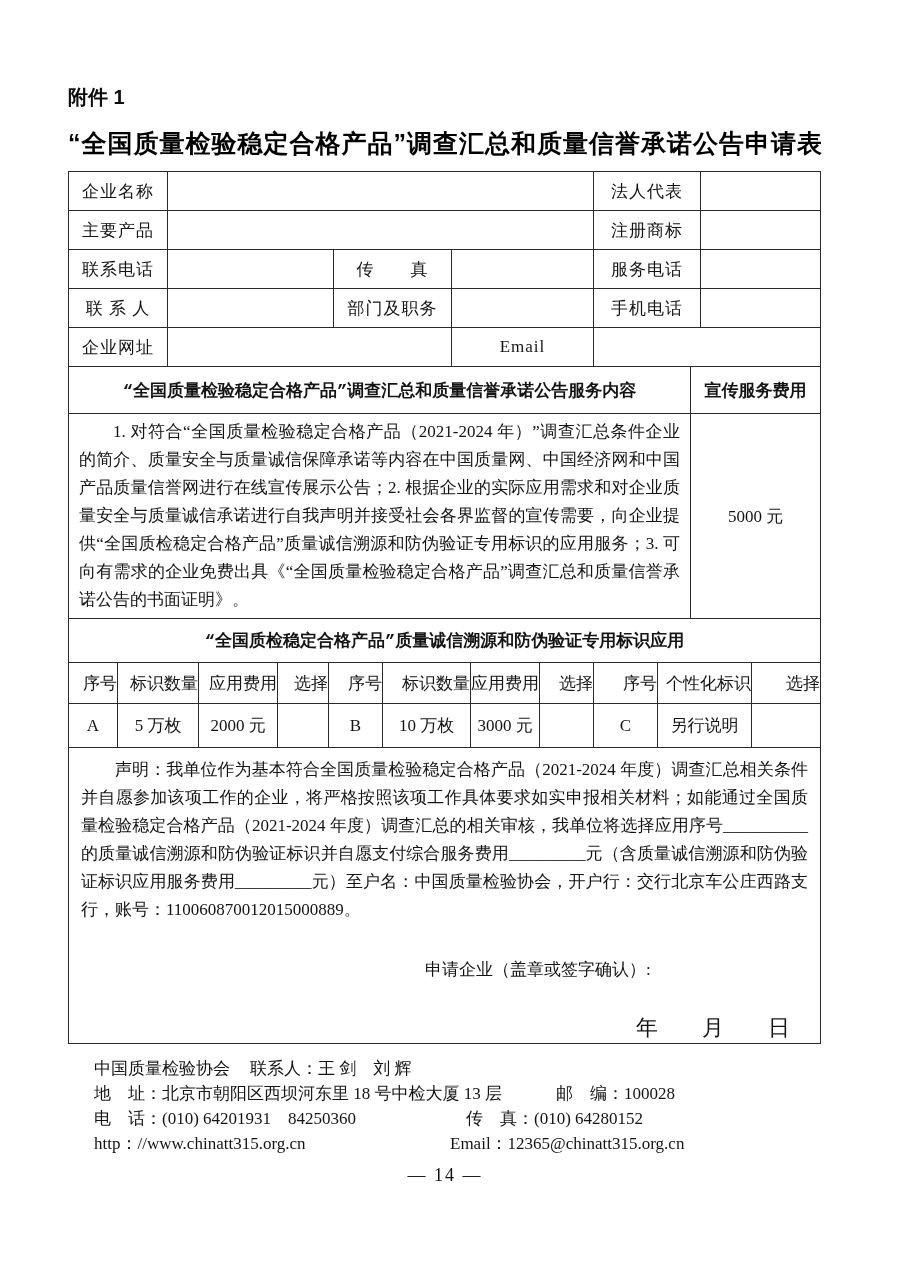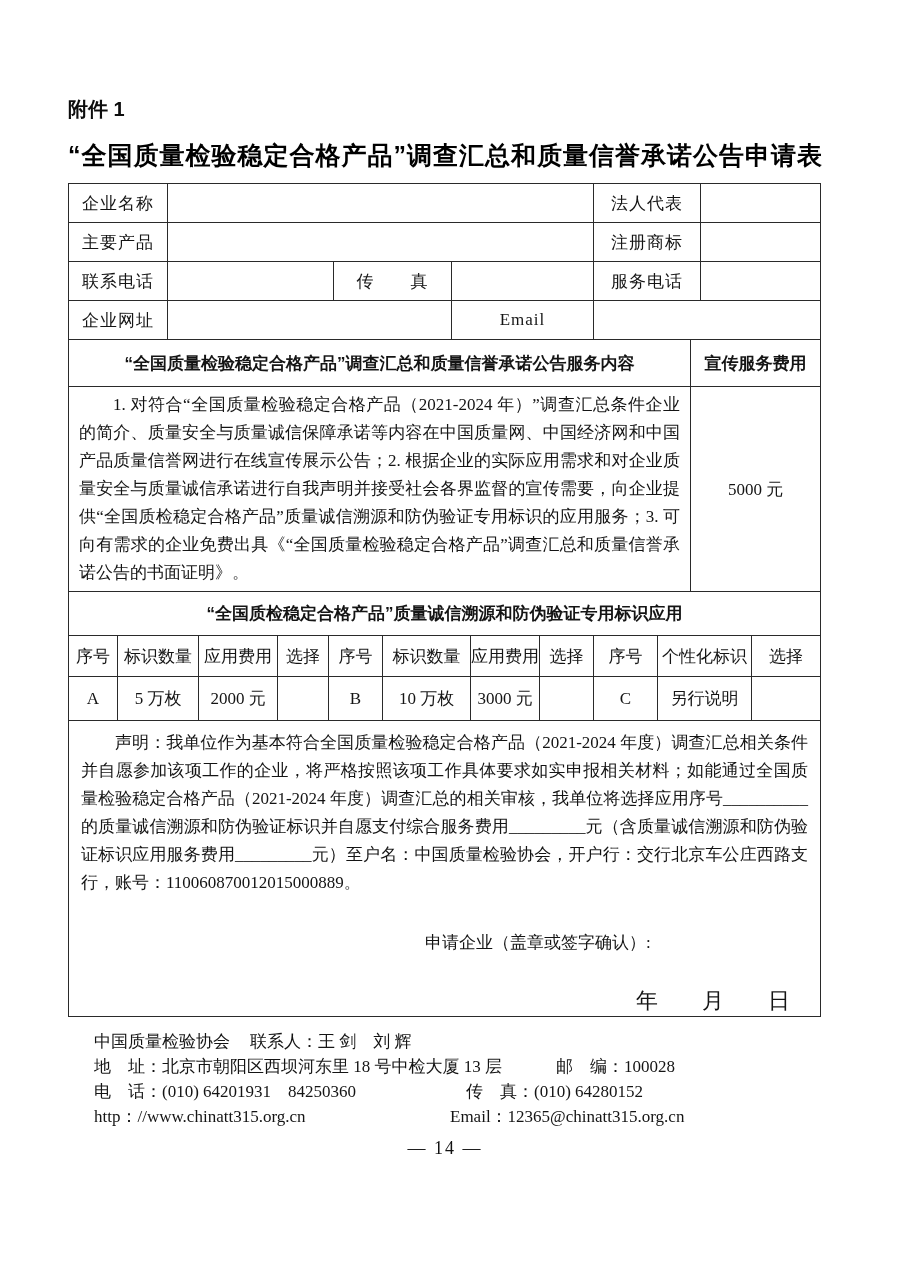--- a/index.html
+++ b/index.html
@@ -5,21 +5,21 @@
   html,body{margin:0;padding:0;background:#ffffff;}
   .page{
     position:relative;
     width:900px;height:1273px;
     background:#ffffff;
     font-family:"Liberation Serif","DejaVu Serif",serif;
     color:#111111;
     box-sizing:border-box;
     overflow:hidden;
   }
-  .content{position:absolute;left:68px;top:96px;width:752px;}
+  .content{position:absolute;left:68px;top:84px;width:752px;}
   .attach{
     font-family:"Liberation Sans","DejaVu Sans",sans-serif;
     font-weight:bold;font-size:20px;color:#0d0d0d;
   }
   .title{
     margin:16px 0 12px 0;
     text-align:left;
     font-family:"Liberation Sans","DejaVu Sans",sans-serif;
     font-weight:bold;font-size:25px;color:#000;
     letter-spacing:1px;
@@ -36,36 +36,36 @@
     font-size:17px;
     color:#141414;
     padding:0;
     overflow:hidden;
   }
   .r38 td{height:38px;}
   td.lbl{text-align:center;letter-spacing:1px;}
   td.val{background:#ffffff;}
   td.sec-hdr{
     text-align:center;
-    font-family:Liberation Sans, sans-serif;
+    font-family:Liberation Mono, monospace;
     font-weight:bold;font-size:18px;color:#000;
   }
   .svc-hdr-row td{height:46px;}
   .svc-body-row td{height:200px;vertical-align:middle;}
   td.para-cell{vertical-align:middle;}
   td.para-cell p{
     margin:0;padding:4px 10px;
     text-align:justify;
     text-indent:2em;
     line-height:28px;
     font-size:17px;
   }
   td.fee-cell{text-align:center;font-size:17px;}
   .lab-sec-row td{height:43px;}
-  .lab-hdr-row td{height:40px;text-align:center;font-size:16px;}
+  .lab-hdr-row td{height:40px;text-align:right;font-size:16px;}
   .lab-data-row td{height:43px;text-align:center;font-size:16px;}
   .decl-row td{height:290px;vertical-align:top;}
   p.decl{
     margin:0;padding:8px 12px 0 12px;
     text-align:justify;
     text-indent:2em;
     line-height:28px;
     font-size:17px;
   }
   .sig-line{
@@ -133,20 +133,28 @@
       </tr>
       <tr class="r38">
         <td class="lbl">联系电话</td>
         <td class="val"></td>
         <td class="lbl">传　　真</td>
         <td class="val"></td>
         <td class="lbl">服务电话</td>
         <td class="val"></td>
       </tr>
       <tr class="r38">
+        <td class="lbl">联 系 人</td>
+        <td class="val"></td>
+        <td class="lbl">部门及职务</td>
+        <td class="val"></td>
+        <td class="lbl">手机电话</td>
+        <td class="val"></td>
+      </tr>
+      <tr class="r38">
         <td class="lbl">企业网址</td>
         <td class="val" colspan="2"></td>
         <td class="lbl">Email</td>
         <td class="val" colspan="2"></td>
       </tr>
     </tbody>
       </table>
 
     <table class="tbl">
       <colgroup>

